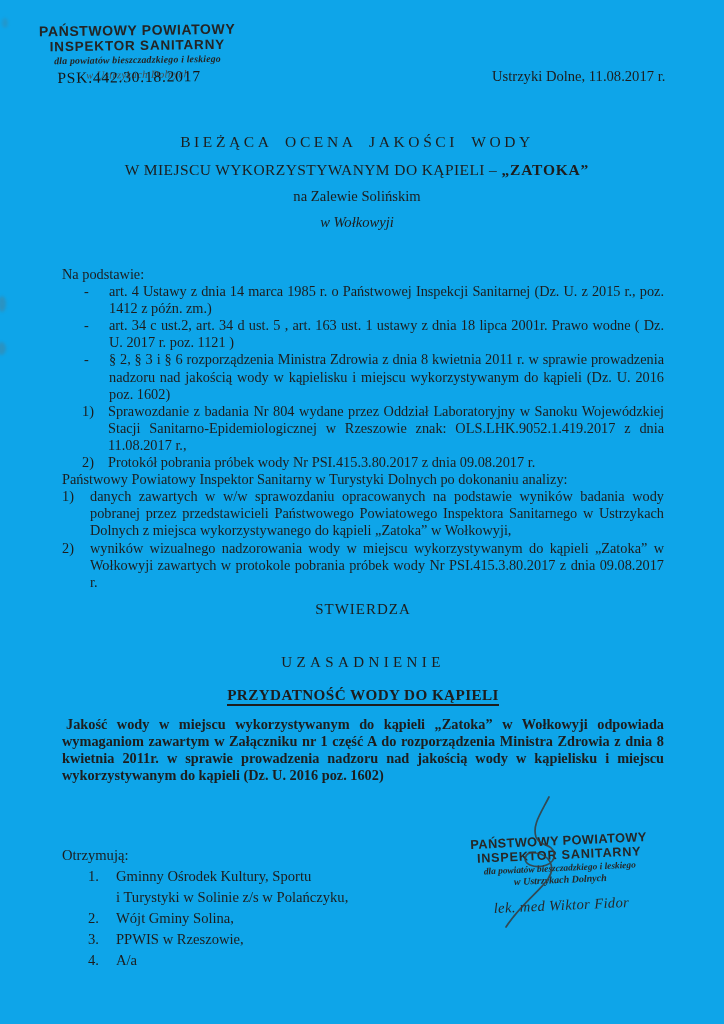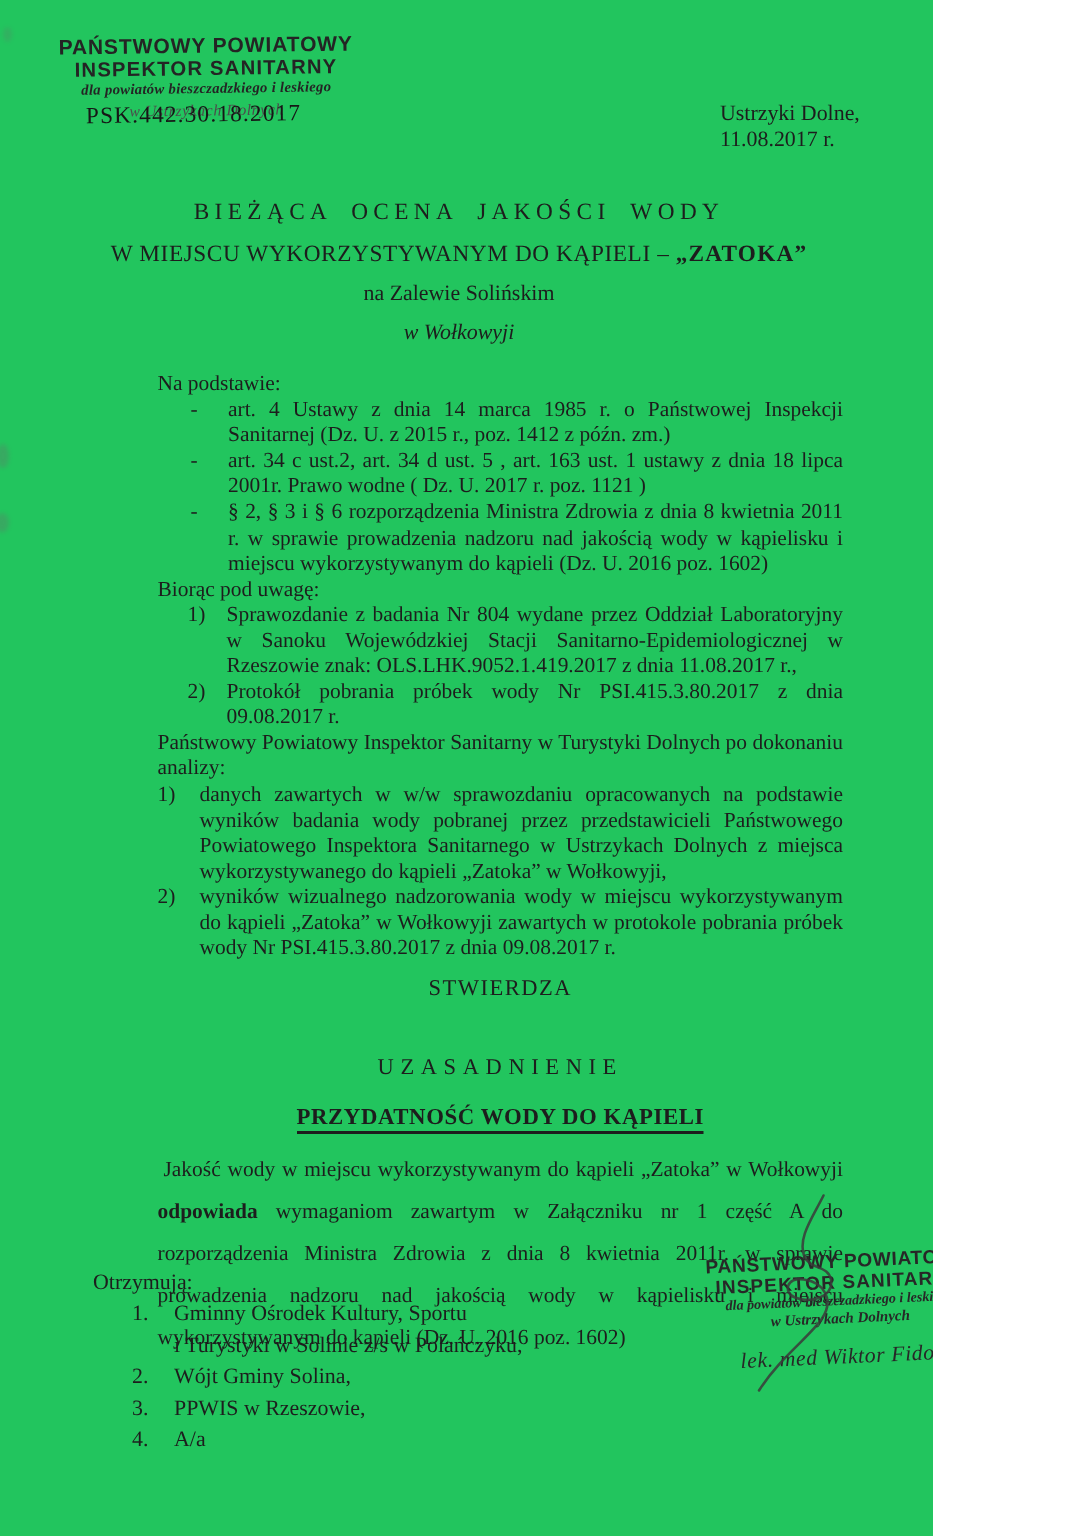--- a/index.html
+++ b/index.html
@@ -3,23 +3,23 @@
 <meta charset="utf-8">
 <style>
   * { margin: 0; padding: 0; box-sizing: border-box; }
   html, body { width: 724px; height: 1024px; }
   body {
     font-family: "Liberation Serif", serif;
     background: #ffffff;
   }
   .page {
     position: relative;
-    width: 622px;
+    width: 724px;
     height: 1024px;
-    background: #22c55e;
+    background: #0ea5e9;
     color: #1d1d1d;
     overflow: hidden;
   }
 
   
   .smudge {
     position: absolute;
     background: #6a6a6a;
     opacity: 0.30;
     border-radius: 50%;
@@ -74,21 +74,21 @@
     left: 27px; top: 1px;
     font-size: 15.5px;
     letter-spacing: 0.8px;
     color: #161616;
     white-space: nowrap;
   }
 
   
   .place-date {
     position: absolute;
-    left: 480px; top: 68px;
+    left: 492px; top: 68px;
     font-size: 14.6px;
   }
 
   
   .title-block {
     position: absolute;
     left: 0; right: 10px; top: 133px;
     text-align: center;
   }
   .title-line-1 {
@@ -102,25 +102,24 @@
     font-size: 15.5px;
     letter-spacing: 0.4px;
   }
   .title-line-2 b { letter-spacing: 0.8px; }
   .title-line-3 { margin-top: 9px;  font-size: 14.6px; }
   .title-line-4 { margin-top: 9px;  font-size: 14.6px; font-style: italic; }
 
   
   .content {
     position: absolute;
-    left: 62px; right: 60px; top: 248px;
+    left: 62px; right: 60px; top: 266px;
     font-size: 14.3px;
     line-height: 17.1px;
     text-align: justify;
-    margin-left: 43px;
   }
   .li { display: flex; }
   .li-marker { flex: none; text-align: left; }
   .li-text { flex: 1; text-align: justify; }
 
   .dash-list  { padding-left: 22px; }
   .dash-list .li-marker { width: 25px; }
 
   .paren-list { padding-left: 20px; }
   .paren-list .li-marker { width: 26px; }
@@ -143,22 +142,23 @@
     border-bottom: 2.2px solid #1d1d1d;
     padding-bottom: 1px;
   }
   .justification-heading {
     margin-top: 36px;
     font-size: 15px;
     letter-spacing: 4.4px;
   }
   .justification-paragraph {
     margin-top: 13px;
-    line-height: 28px;
+    line-height: 17px;
     text-indent: 4px;
+    font-weight: bold;
   }
 
   
   .recipients {
     position: absolute;
     left: 62px; top: 845px;
     font-size: 14.6px;
     line-height: 21px;
     width: 300px;
   }
@@ -249,21 +249,20 @@
       <div class="li">
         <span class="li-marker">-</span>
         <span class="li-text">art. 34 c ust.2, art. 34 d ust. 5 , art. 163 ust. 1 ustawy z dnia 18 lipca 2001r. Prawo wodne ( Dz. U. 2017 r. poz. 1121 )</span>
       </div>
       <div class="li">
         <span class="li-marker">-</span>
         <span class="li-text">§ 2, § 3 i § 6 rozporządzenia Ministra Zdrowia z dnia 8 kwietnia 2011 r. w sprawie prowadzenia nadzoru nad jakością wody w kąpielisku i miejscu wykorzystywanym do kąpieli (Dz. U. 2016 poz. 1602)</span>
       </div>
     </div>
 
-    <div>Biorąc pod uwagę:</div>
     <div class="paren-list">
       <div class="li">
         <span class="li-marker">1)</span>
         <span class="li-text">Sprawozdanie z badania Nr 804 wydane przez Oddział Laboratoryjny w Sanoku Wojewódzkiej Stacji Sanitarno-Epidemiologicznej w Rzeszowie znak: OLS.LHK.9052.1.419.2017 z dnia 11.08.2017 r.,</span>
       </div>
       <div class="li">
         <span class="li-marker">2)</span>
         <span class="li-text">Protokół pobrania próbek wody Nr PSI.415.3.80.2017 z dnia 09.08.2017 r.</span>
       </div>
     </div>

